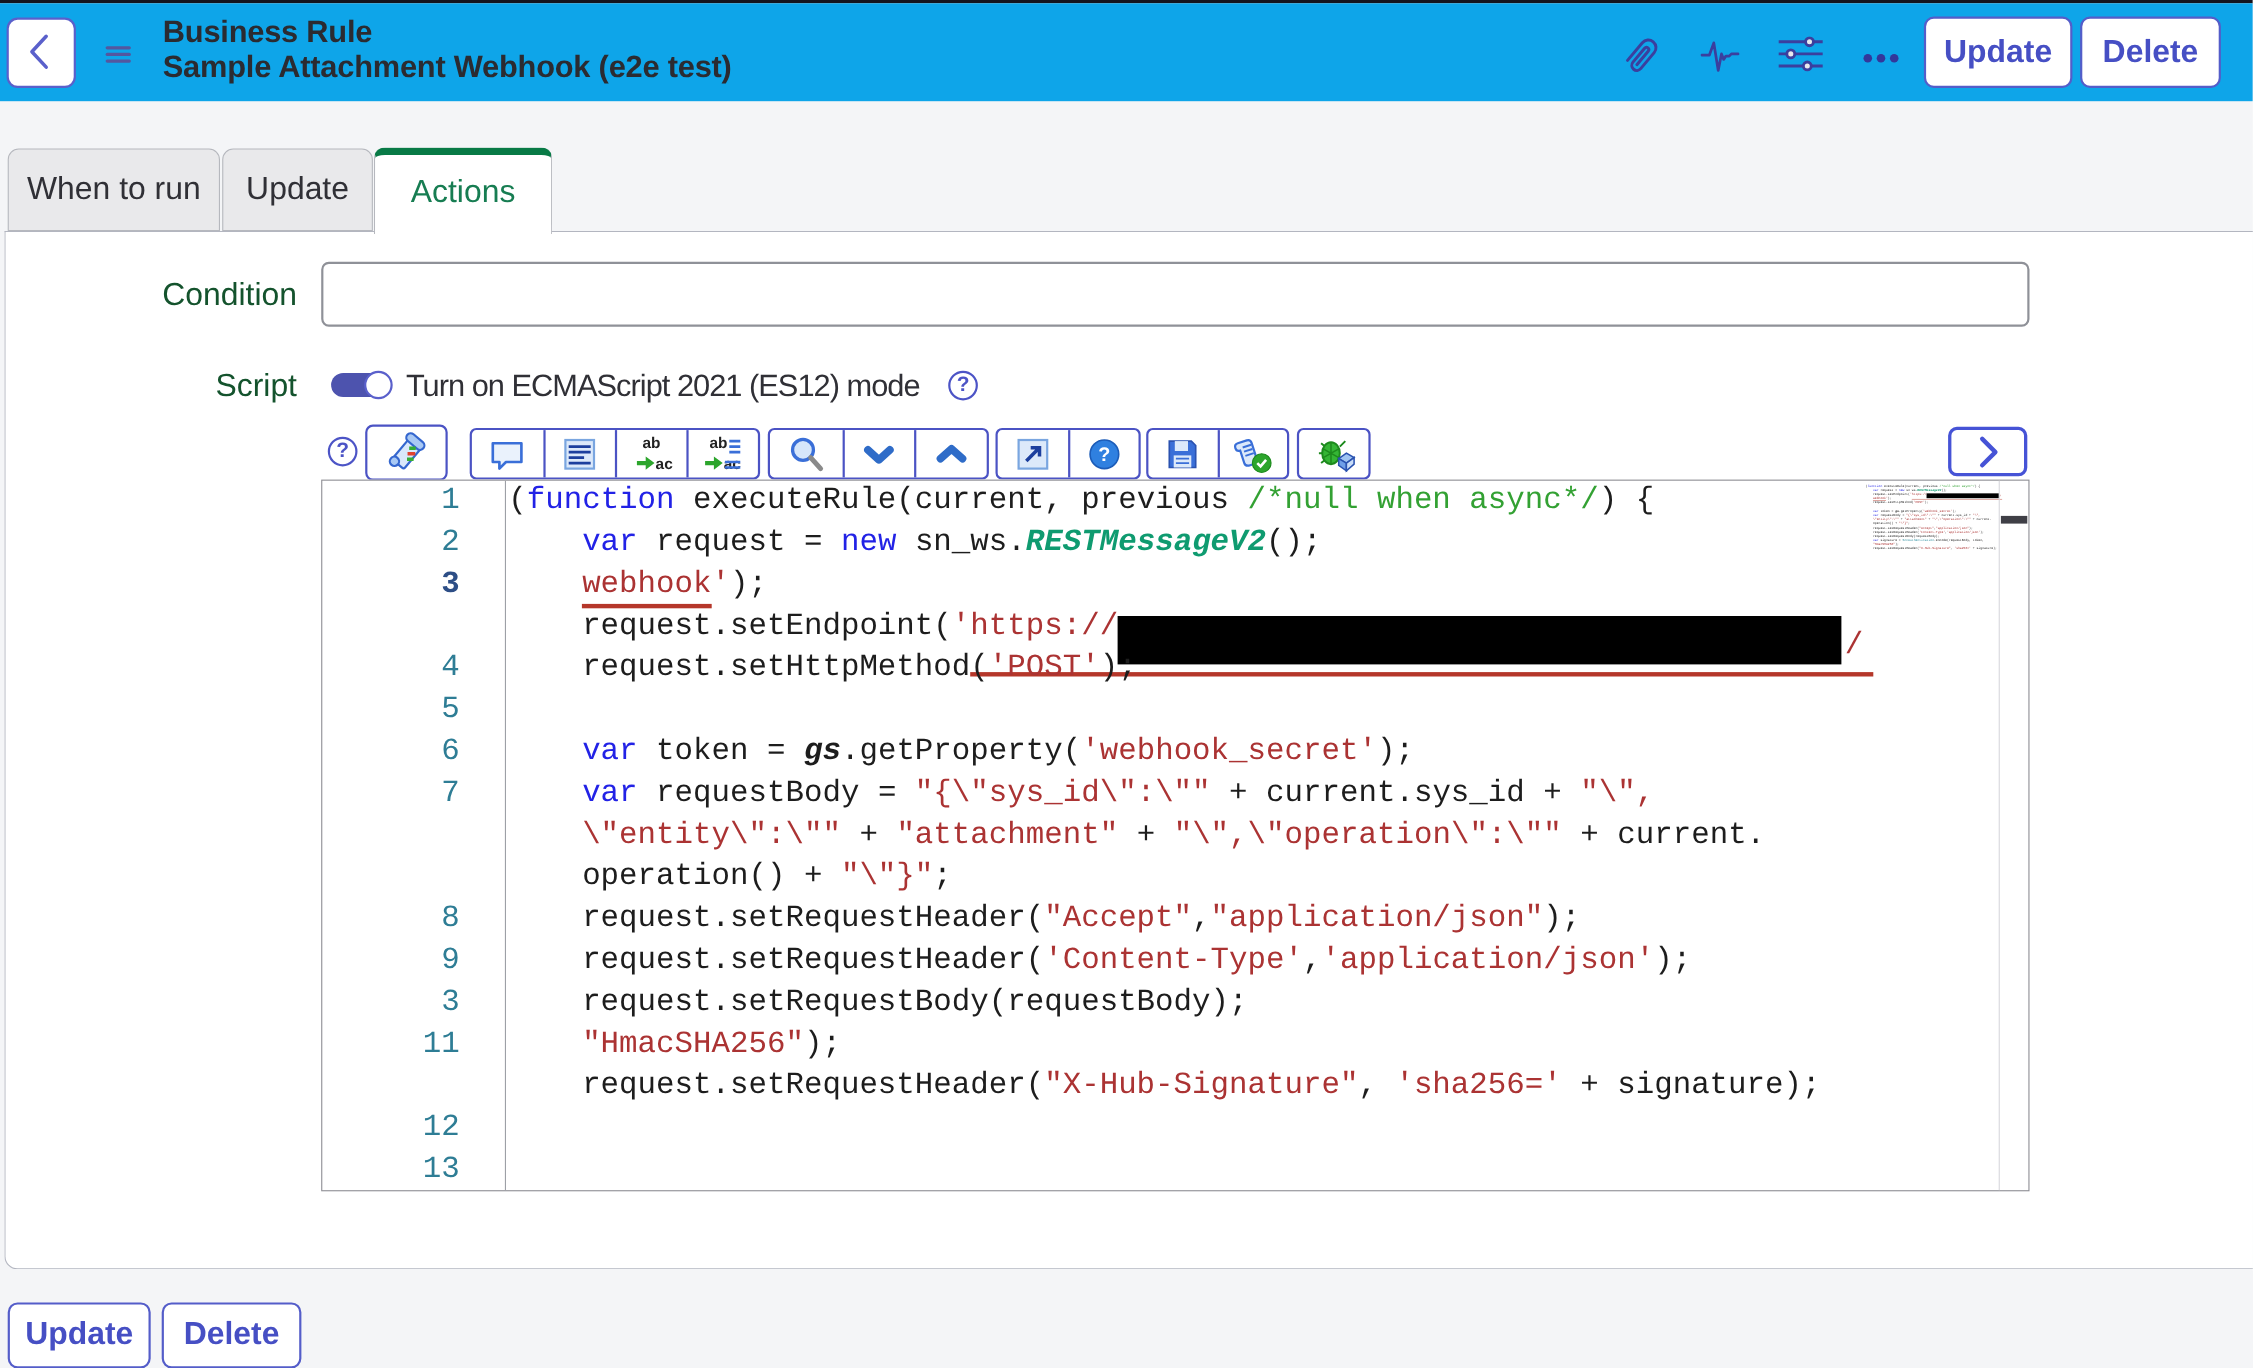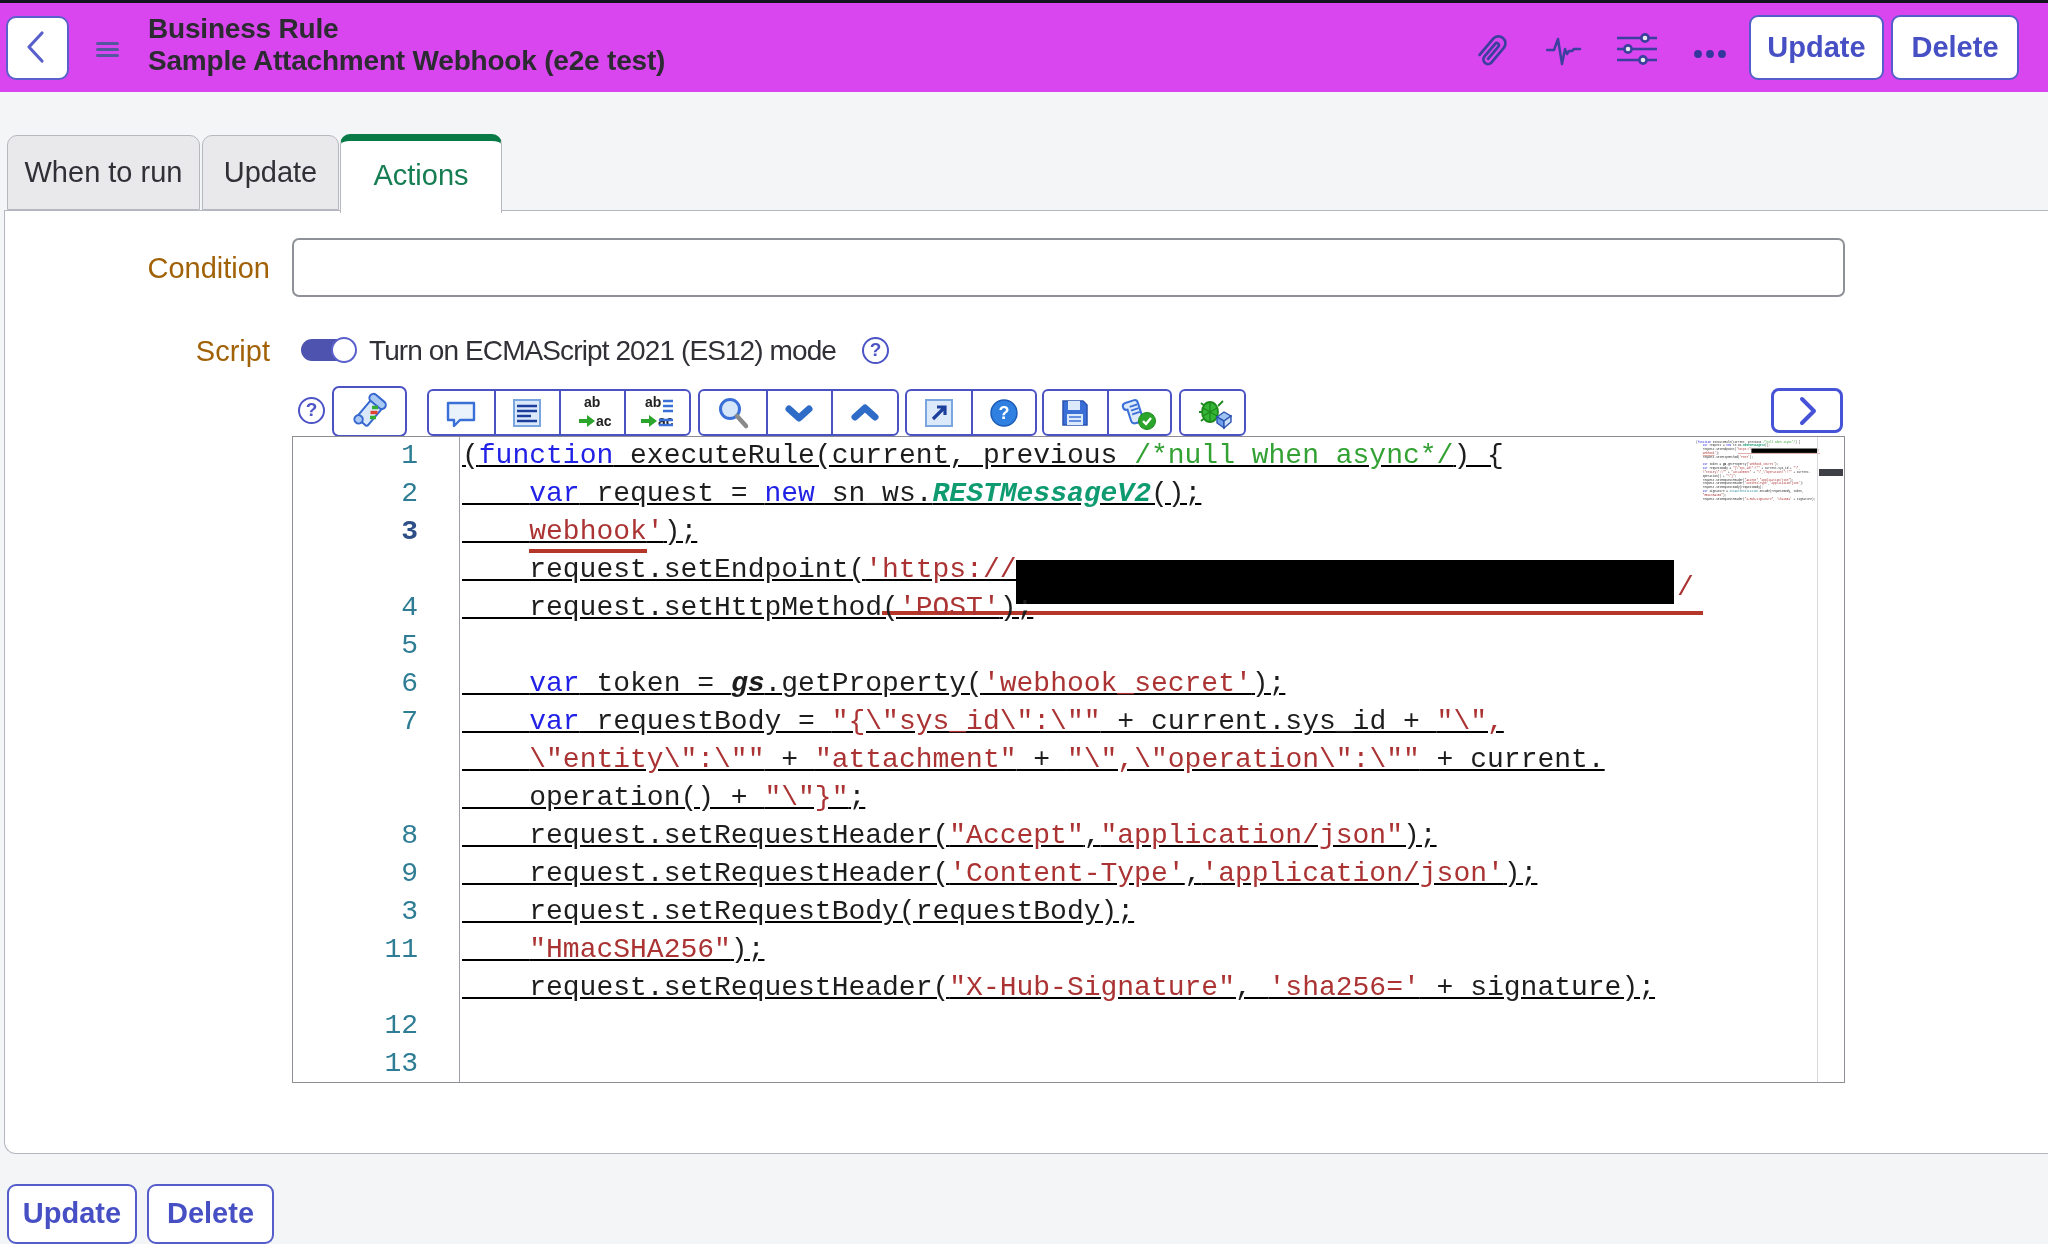--- a/index.html
+++ b/index.html
@@ -1,43 +1,43 @@
 <!DOCTYPE html>
 <html><head><meta charset="utf-8">
 <style>
 * { margin:0; padding:0; box-sizing:border-box; }
 html,body { width:2048px; height:1244px; overflow:hidden; }
 body { font-family:"Liberation Sans", sans-serif; background:#f4f5f7; position:relative; }
 .topbar { position:absolute; left:0; top:0; width:2048px; height:3px; background:#14141e; }
-.header { position:absolute; left:0; top:3px; width:2048px; height:89px; background:#d946ef; }
+.header { position:absolute; left:0; top:3px; width:2048px; height:89px; background:#0ea5e9; }
 .backbtn { position:absolute; left:6px; top:13px; width:63px; height:64px; background:#fff; border:2.5px solid #5a60cb; border-radius:10px; }
 .hamb { position:absolute; left:96px; top:39px; width:23px; }
 .hamb div { height:3.4px; background:#54579f; border-radius:2px; margin-bottom:2.6px; }
 .title { position:absolute; left:148px; top:10px; font-size:28px; font-weight:bold; color:#2b2b31; line-height:32px; letter-spacing:-0.2px; }
 .hicon { position:absolute; }
 .hbtn { position:absolute; top:12px; height:65px; background:#fff; border:2px solid #545dc9; border-radius:9px; color:#464fc4; font-size:29px; font-weight:bold; text-align:center; line-height:60px; }
 .panel { position:absolute; left:4px; top:210px; width:2046px; height:944px; background:#fff; border:1px solid #b3b6c0; border-right:none; border-radius:0 0 0 12px; }
 .tab { position:absolute; top:135px; height:75px; background:#e9e9eb; border:1px solid #b6b8be; border-radius:10px 10px 0 0; font-size:29px; color:#303036; text-align:center; line-height:72px; }
 .tabact { position:absolute; top:134px; height:79px; background:#fff; border:1px solid #b6b8be; border-bottom:none; border-top:7px solid #087a46; border-radius:10px 10px 0 0; font-size:29px; color:#177d52; text-align:center; line-height:68px; }
-.flabel { position:absolute; width:270px; text-align:right; font-size:29px; color:#a16207; }
+.flabel { position:absolute; width:270px; text-align:right; font-size:29px; color:#14532d; }
 .cinput { position:absolute; left:292px; top:238px; width:1553px; height:59px; background:#fff; border:2px solid #8f9198; border-radius:7px; }
 .toggle { position:absolute; left:301px; top:339px; width:54px; height:22px; background:#4d53ae; border-radius:11px; }
 .knob { position:absolute; left:30px; top:-2px; width:26px; height:26px; background:#fff; border:2px solid #5a60cb; border-radius:50%; }
 .tlabel { position:absolute; left:369px; top:336px; font-size:28px; letter-spacing:-0.9px; color:#303036; line-height:30px; }
 .qmark { position:absolute; width:27px; height:27px; border:2.5px solid #4c54c6; border-radius:50%; color:#4c54c6; font-size:19px; font-weight:bold; text-align:center; line-height:22px; }
 .tbtn { position:absolute; background:#fff; border:2px solid #4b53c4; border-radius:7px; display:flex; align-items:center; justify-content:center; }
 .tgroup { position:absolute; top:389px; height:47px; background:#fff; border:2px solid #4b53c4; border-radius:6px; display:flex; }
 .tcell { height:100%; display:flex; align-items:center; justify-content:center; border-left:2px solid #4b53c4; }
 .tcell:first-child { border-left:none; }
 .expandbtn { position:absolute; left:1771px; top:388px; width:72px; height:45px; background:#fff; border:3.5px solid #4653d6; border-radius:8px; display:flex; align-items:center; justify-content:center; }
 .editor { position:absolute; left:292px; top:436px; width:1553px; height:647px; background:#fff; border:1px solid #8d8d93; font-family:"Liberation Mono", monospace; font-size:28px; }
 .gutter { position:absolute; left:0; top:0; width:167px; height:645px; border-right:1px solid #9da0a6; }
 .gnum { height:38px; line-height:38px; text-align:right; padding-right:41px; color:#2e7d95; }
 .gact { color:#2d4e86; font-weight:bold; }
-.codebox { position:absolute; left:169px; top:0; width:1382px; height:645px; overflow:hidden;text-decoration:underline; }
+.codebox { position:absolute; left:169px; top:0; width:1382px; height:645px; overflow:hidden; }
 .crow { position:relative; height:38px; line-height:38px; white-space:pre; color:#1d1d1d; }
 .k { color:#2222e6; }
 .c { color:#33a133; }
 .s { color:#ab3333; }
 .t1 { color:#0f9b70; font-weight:bold; font-style:italic; }
 .t2 { color:#2f8fa0; }
 .gs { font-weight:bold; font-style:italic; }
 .bar { position:absolute; left:554px; top:9px; width:658px; height:44px; background:#000; }
 .slash { position:absolute; left:1215px; top:18px; color:#ab3333; }
 .u1 { position:absolute; left:420px; top:60px; width:821px; height:4px; background:#b5372a; }

